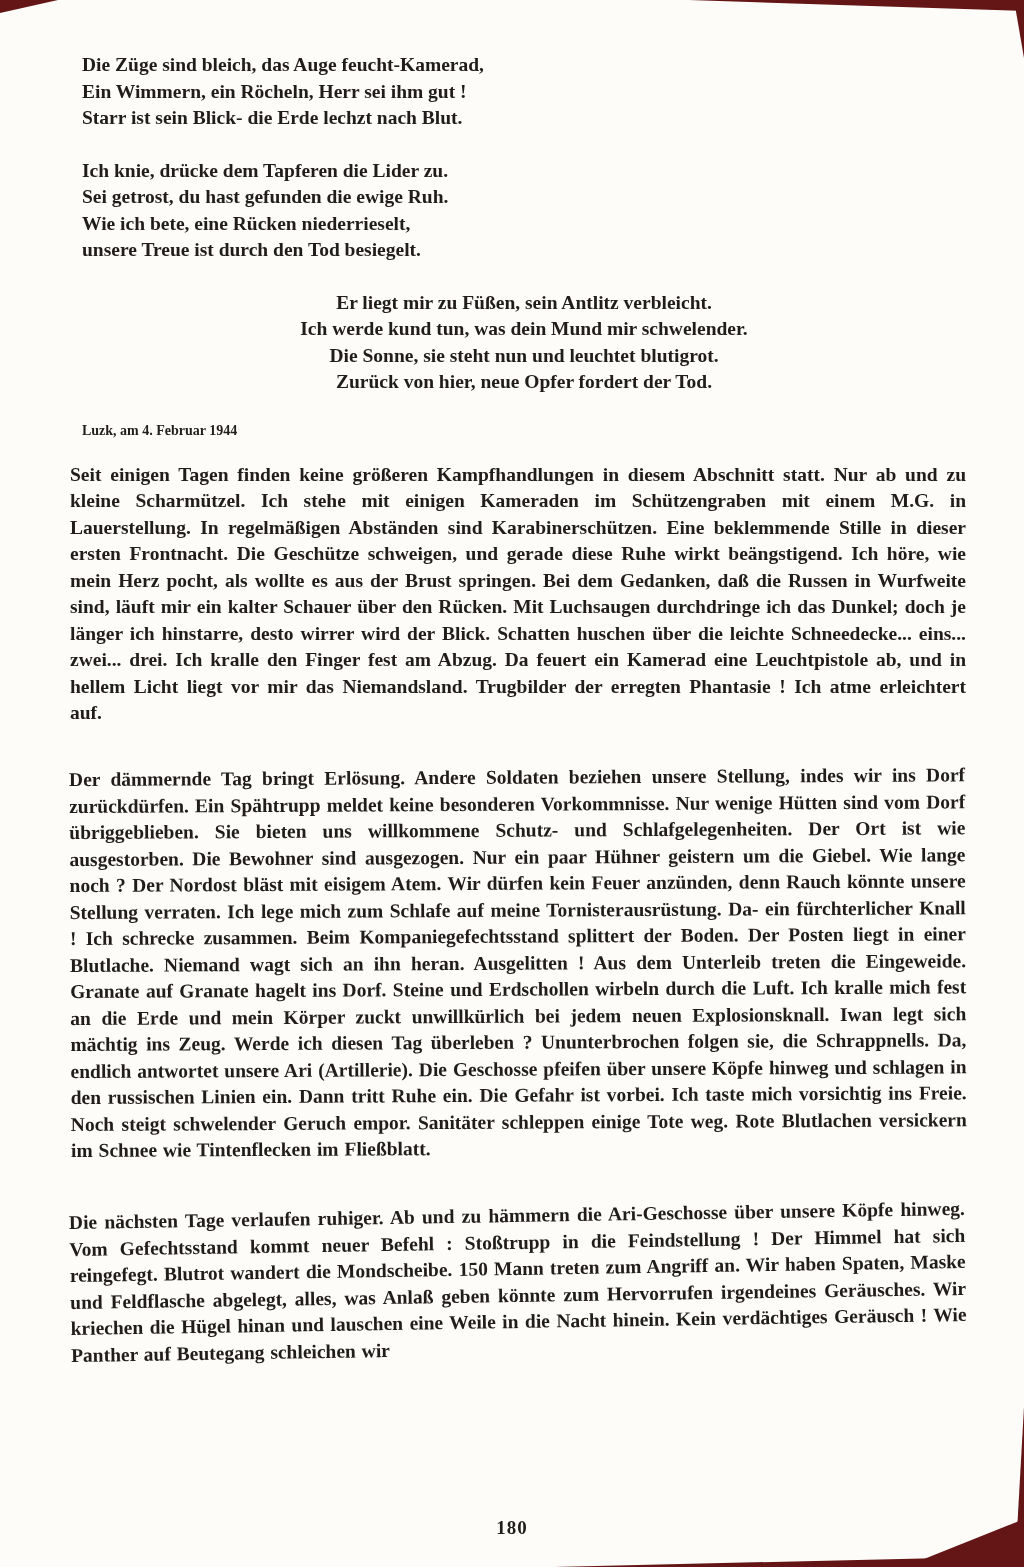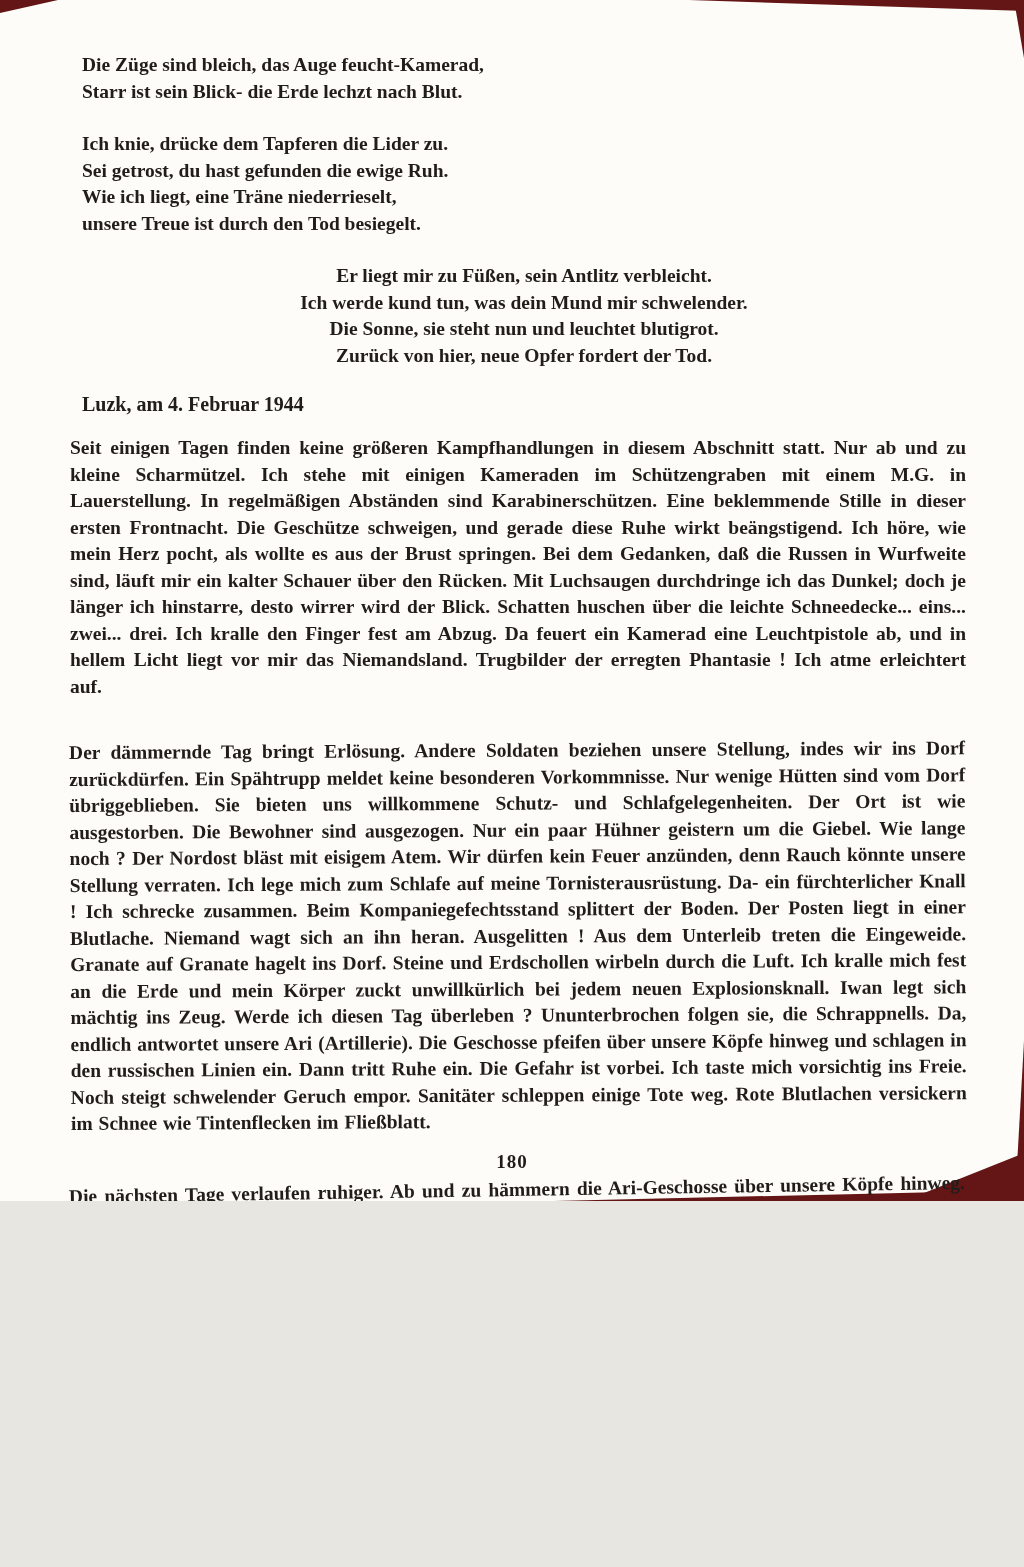--- a/index.html
+++ b/index.html
@@ -3,21 +3,21 @@
 <meta charset="utf-8">
 <style>
   html, body {
     margin: 0;
     padding: 0;
     background: #e8e6e0;
   }
   .page {
     position: relative;
     width: 1024px;
-    height: 1201px;
+    height: 1567px;
     margin: 0 auto;
     background: #fdfcf8;
     overflow: hidden;
     font-family: "Liberation Serif", "DejaVu Serif", serif;
     color: #201d1a;
     box-sizing: border-box;
     padding: 52px 58px 0 70px;
     font-weight: 600;
   }
 
@@ -27,21 +27,21 @@
     font-size: 19.5px;
     line-height: 26.5px;
   }
   .stanza { margin: 0 0 26px 0; }
   .stanza:last-of-type { margin-bottom: 0; text-align: center; }
   .poem-line { white-space: nowrap; }
 
   .dateline {
     margin-left: 12px;
     margin-top: 22px;
-    font-size: 20px;
+    font-size: 14px;
     line-height: 26px;
   }
 
   
   .body-text {
     margin-top: 18px;
   }
   .para {
     font-size: 19.5px;
     line-height: 26.5px;
@@ -117,26 +117,27 @@
   <div class="artifact top-left"></div>
   <div class="artifact top-right-strip"></div>
   <div class="artifact top-right-side"></div>
   <div class="artifact bottom-strip"></div>
   <div class="artifact bottom-right-corner"></div>
   <div class="artifact right-side-bottom"></div>
 
   <div class="poem">
     <div class="stanza">
       <div class="poem-line">Die Züge sind bleich, das Auge feucht-Kamerad,</div>
+      <div class="poem-line">Ein Wimmern, ein Röcheln, Herr sei ihm gut !</div>
       <div class="poem-line">Starr ist sein Blick- die Erde lechzt nach Blut.</div>
     </div>
     <div class="stanza">
       <div class="poem-line">Ich knie, drücke dem Tapferen die Lider zu.</div>
       <div class="poem-line">Sei getrost, du hast gefunden die ewige Ruh.</div>
-      <div class="poem-line">Wie ich liegt, eine Träne niederrieselt,</div>
+      <div class="poem-line">Wie ich bete, eine Rücken niederrieselt,</div>
       <div class="poem-line">unsere Treue ist durch den Tod besiegelt.</div>
     </div>
     <div class="stanza">
       <div class="poem-line">Er liegt mir zu Füßen, sein Antlitz verbleicht.</div>
       <div class="poem-line">Ich werde kund tun, was dein Mund mir schwelender.</div>
       <div class="poem-line">Die Sonne, sie steht nun und leuchtet blutigrot.</div>
       <div class="poem-line">Zurück von hier, neue Opfer fordert der Tod.</div>
     </div>
   </div>
 

